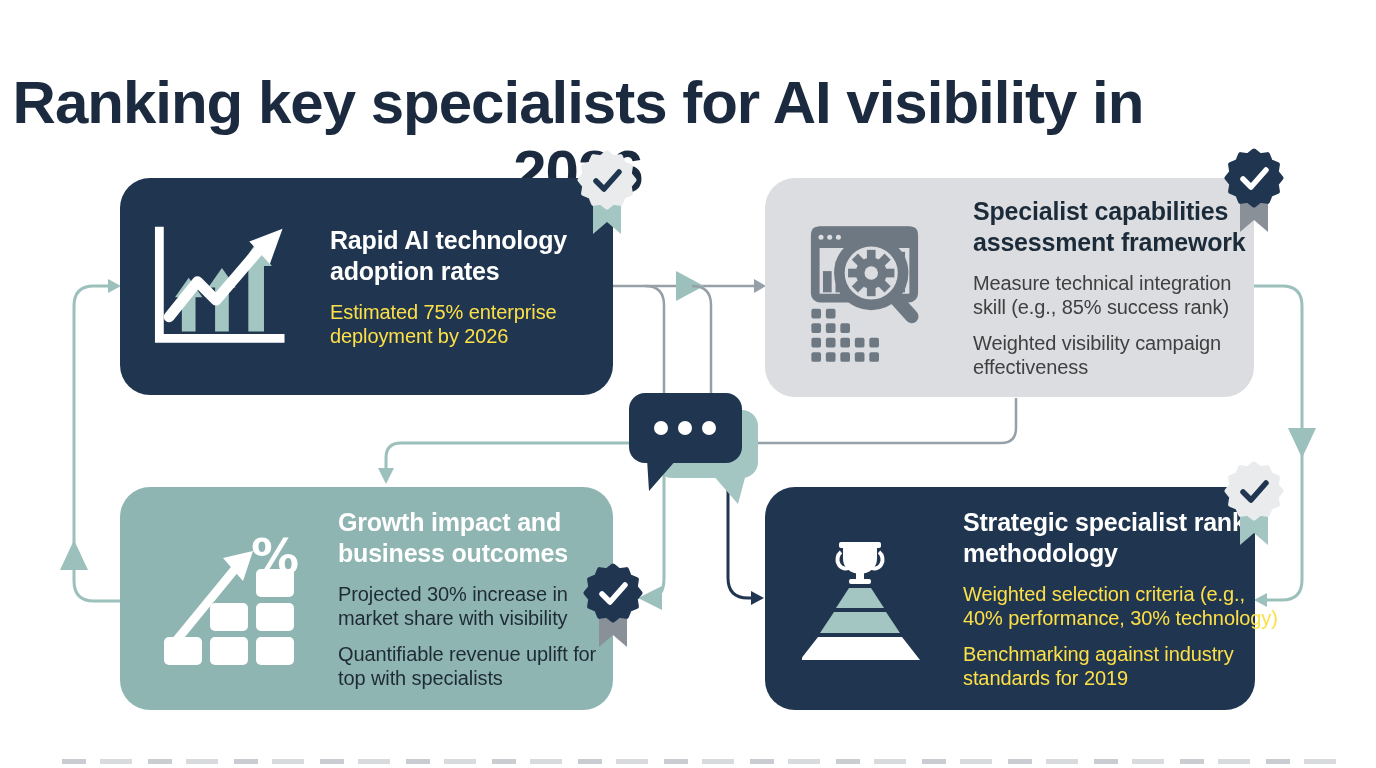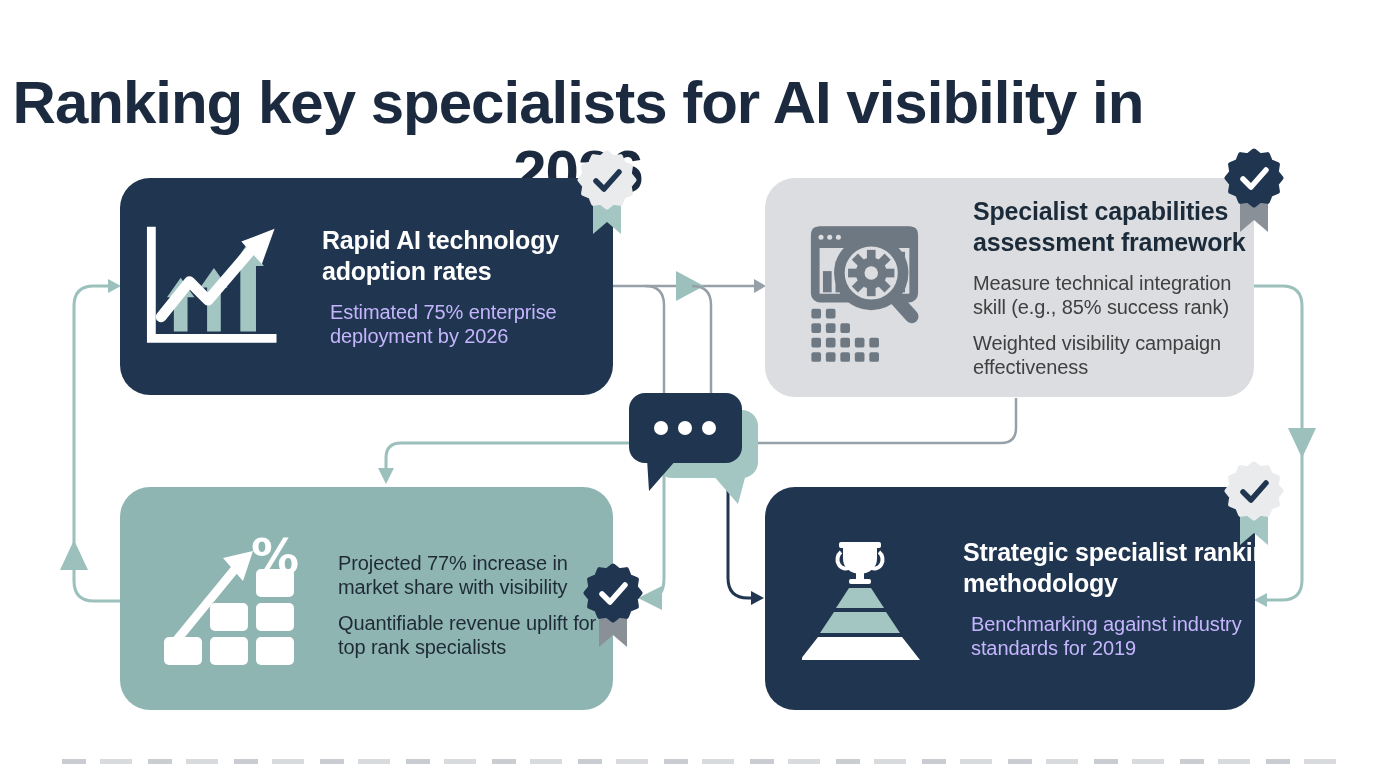--- a/index.html
+++ b/index.html
@@ -22,27 +22,27 @@
     position:absolute;border-radius:30px;display:flex;align-items:center;z-index:2;
   }
   .card.navy{background:var(--navy);}
   .card.gray{background:var(--gray_card);}
   .card.teal{background:var(--teal);}
   .card .iconbox{flex:0 0 auto;display:flex;align-items:center;justify-content:center;}
   .card .textbox{flex:0 0 auto;}
   .card .c-title{font-weight:700;font-size:25px;line-height:1.22;letter-spacing:-0.2px;margin-bottom:14px;}
   .card .c-point{font-size:20px;line-height:1.2;margin-top:12px;letter-spacing:-0.1px;}
   .card.navy .c-title{color:#ffffff;}
-  .card.navy .c-point{color:#c4b5fd;margin-left:8px;}
+  .card.navy .c-point{color:#fde047;}
   .card.gray .c-title{color:#1c2b3a;}
   .card.gray .c-point{color:#404040;}
   .card.teal .c-title{color:#ffffff;}
   .card.teal .c-point{color:#1e2b36;}
 
-  #card-adoption{left:120px;top:178px;width:493px;height:217px;padding-left:16px;}
+  #card-adoption{left:120px;top:178px;width:493px;height:217px;padding-left:24px;}
   #card-adoption .iconbox{width:150px;margin-right:36px;}
   #card-adoption .textbox{width:262px;}
 
   #card-assessment{left:765px;top:178px;width:489px;height:219px;padding-left:28px;}
   #card-assessment .iconbox{width:142px;margin-right:38px;}
   #card-assessment .textbox{width:292px;}
 
   #card-growth{left:120px;top:487px;width:493px;height:223px;padding-left:38px;}
   #card-growth .iconbox{width:146px;margin-right:34px;}
   #card-growth .textbox{width:272px;}
@@ -208,22 +208,23 @@
         <rect x="95" y="108" width="38" height="28" rx="5"></rect>
           <rect x="95" y="74" width="38" height="28" rx="5"></rect>
           <rect x="95" y="40" width="38" height="28" rx="5"></rect>
       </g>
       <line x1="10" y1="118" x2="74" y2="40" stroke="#ffffff" stroke-width="9" stroke-linecap="round"></line>
       <polygon points="92,22 62,29 82,52" fill="#ffffff"></polygon>
       <text x="90" y="44" font-family="DejaVu Sans, sans-serif" font-size="48" font-weight="bold" fill="#ffffff">%</text>
     </svg>
   </div>
   <div class="textbox">
-    <div class="c-point">Projected 77% increase in market share with visibility</div>
-    <div class="c-point">Quantifiable revenue uplift for top rank specialists</div>
+    <div class="c-title">Growth impact and business outcomes</div>
+    <div class="c-point">Projected 30% increase in market share with visibility</div>
+    <div class="c-point">Quantifiable revenue uplift for top with specialists</div>
   </div>
 </div>
 
 <div class="card navy" id="card-ranking">
   <div class="iconbox">
     <svg width="120" height="125" viewBox="0 0 120 125">
       <g fill="#ffffff">
         <rect x="37" y="6" width="42" height="6" rx="2"></rect>
         <path d="M41,12 h34 v11 a17,15 0 0 1 -34,0 z"></path>
         <rect x="54" y="36" width="8" height="7"></rect>
@@ -231,20 +232,21 @@
       </g>
       <path d="M39,16 a8,9 0 1 0 9,15" fill="none" stroke="#ffffff" stroke-width="4"></path>
       <path d="M77,16 a8,9 0 1 1 -9,15" fill="none" stroke="#ffffff" stroke-width="4"></path>
       <polygon points="47,52 69,52 82,72 34,72" fill="var(--teal_light)"></polygon>
       <polygon points="32,76 84,76 98,97 18,97" fill="var(--teal_light)"></polygon>
       <polygon points="16,101 100,101 118,124 -2,124" fill="#ffffff"></polygon>
     </svg>
   </div>
   <div class="textbox">
     <div class="c-title">Strategic specialist ranking methodology</div>
+    <div class="c-point">Weighted selection criteria (e.g., 40% performance, 30% technology)</div>
     <div class="c-point">Benchmarking against industry standards for 2019</div>
   </div>
 </div>
 
 <svg class="badge" id="badge-adoption" viewBox="0 0 60 88">
   <polygon points="16,40 44,40 44,84 30,72 16,84" fill="var(--teal_light)"></polygon>
   <polygon fill="var(--badge_light)" stroke="var(--badge_light)" stroke-width="5" stroke-linejoin="round" points="57,30 52.2,35.9 53.4,43.5 46.3,46.3 43.5,53.4 35.9,52.2 30,57 24,52.2 16.5,53.4 13.7,46.3 6.6,43.5 7.8,35.9 3,30 7.8,24 6.6,16.5 13.7,13.7 16.5,6.6 24,7.8 30,3 35.9,7.8 43.5,6.6 46.3,13.7 53.4,16.5 52.2,24"></polygon>
   <path d="M19,31 L27,39 L42,22" fill="none" stroke="var(--navy)" stroke-width="5.5" stroke-linecap="round" stroke-linejoin="round"></path>
 </svg>
 

